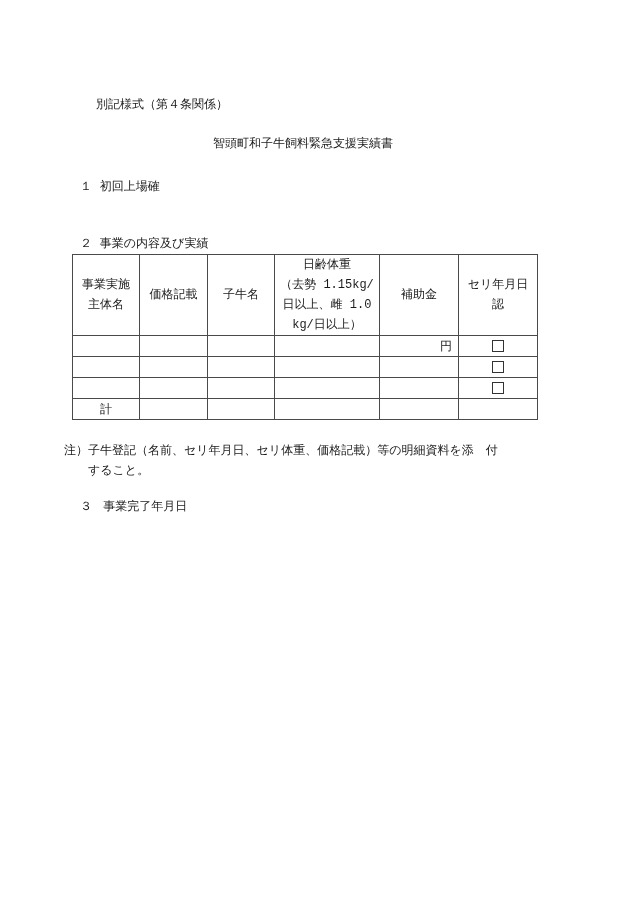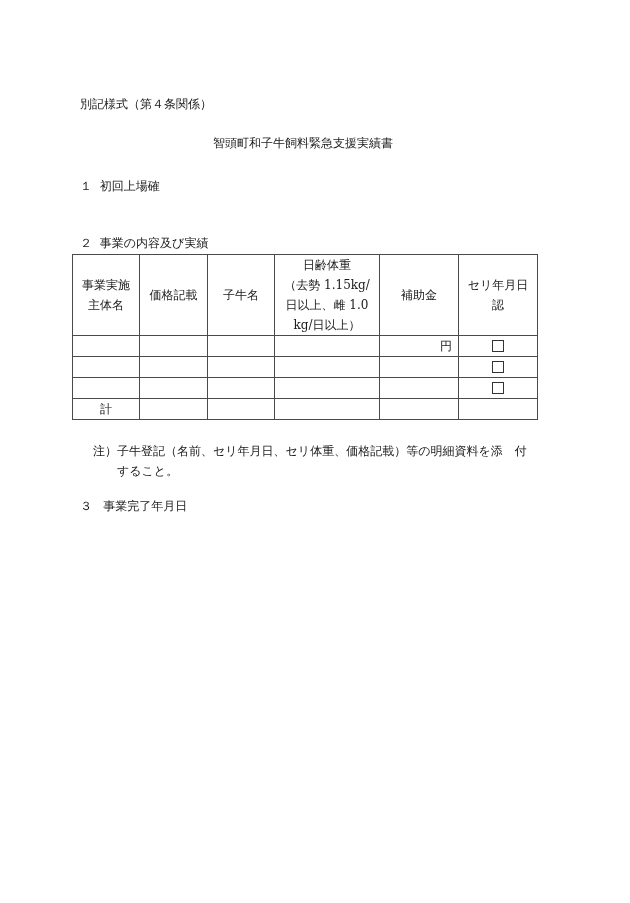--- a/index.html
+++ b/index.html
@@ -1,43 +1,43 @@
 <!DOCTYPE html>
 <html><head>
 <meta charset="utf-8">
 <style>
   html, body { margin: 0; padding: 0; }
   body {
     width: 630px; height: 903px; background: #ffffff; position: relative; overflow: hidden;
     font-family: "DejaVu Serif", "Liberation Serif", serif; color: #1a1a1a; font-size: 12px;
   }
   .abs { position: absolute; white-space: nowrap; line-height: 1; }
-  .form-label { left: 80px; top: 98px; }
+  .form-label { left: 96px; top: 98px; }
   .title { left: 213px; top: 137px; }
   .sec1 { left: 80px; top: 180px; }
   .sec2 { left: 80px; top: 237px; }
   .sec3 { left: 80px; top: 501px; font-family: Liberation Mono, monospace; }
   .sec-num { display: inline-block; width: 16px; }
   table.main {
     position: absolute; left: 72px; top: 254px;
     border-collapse: collapse; table-layout: fixed;
     font-size: 12px;
   }
   table.main td, table.main th {
     border: 1px solid #4a4a4a; padding: 0; text-align: center; vertical-align: middle;
     font-weight: normal; line-height: 20px;
   }
-  table.main th { height: 79px; }
+  table.main th { height: 79px; font-family: Liberation Mono, monospace; }
   table.main td { height: 20px; }
   .amount-cell { text-align: right !important; padding-right: 6px !important; }
   .checkbox {
     display: inline-block; width: 10px; height: 10px; border: 1px solid #333; vertical-align: middle;
     position: relative; top: -1px;
   }
-  .note { left: 93px; top: 441px; line-height: 20px; white-space: normal; width: 480px; }
+  .note { left: 64px; top: 441px; line-height: 20px; white-space: normal; width: 480px; font-family: Liberation Mono, monospace; }
   .note-line2 { padding-left: 24px; display: block; }
 </style>
 </head>
 <body>
 
 <div class="abs form-label">別記様式（第４条関係）</div>
 <div class="abs title">智頭町和子牛飼料緊急支援実績書</div>
 
 <div class="abs sec1">
   <span class="sec-num">１</span>

